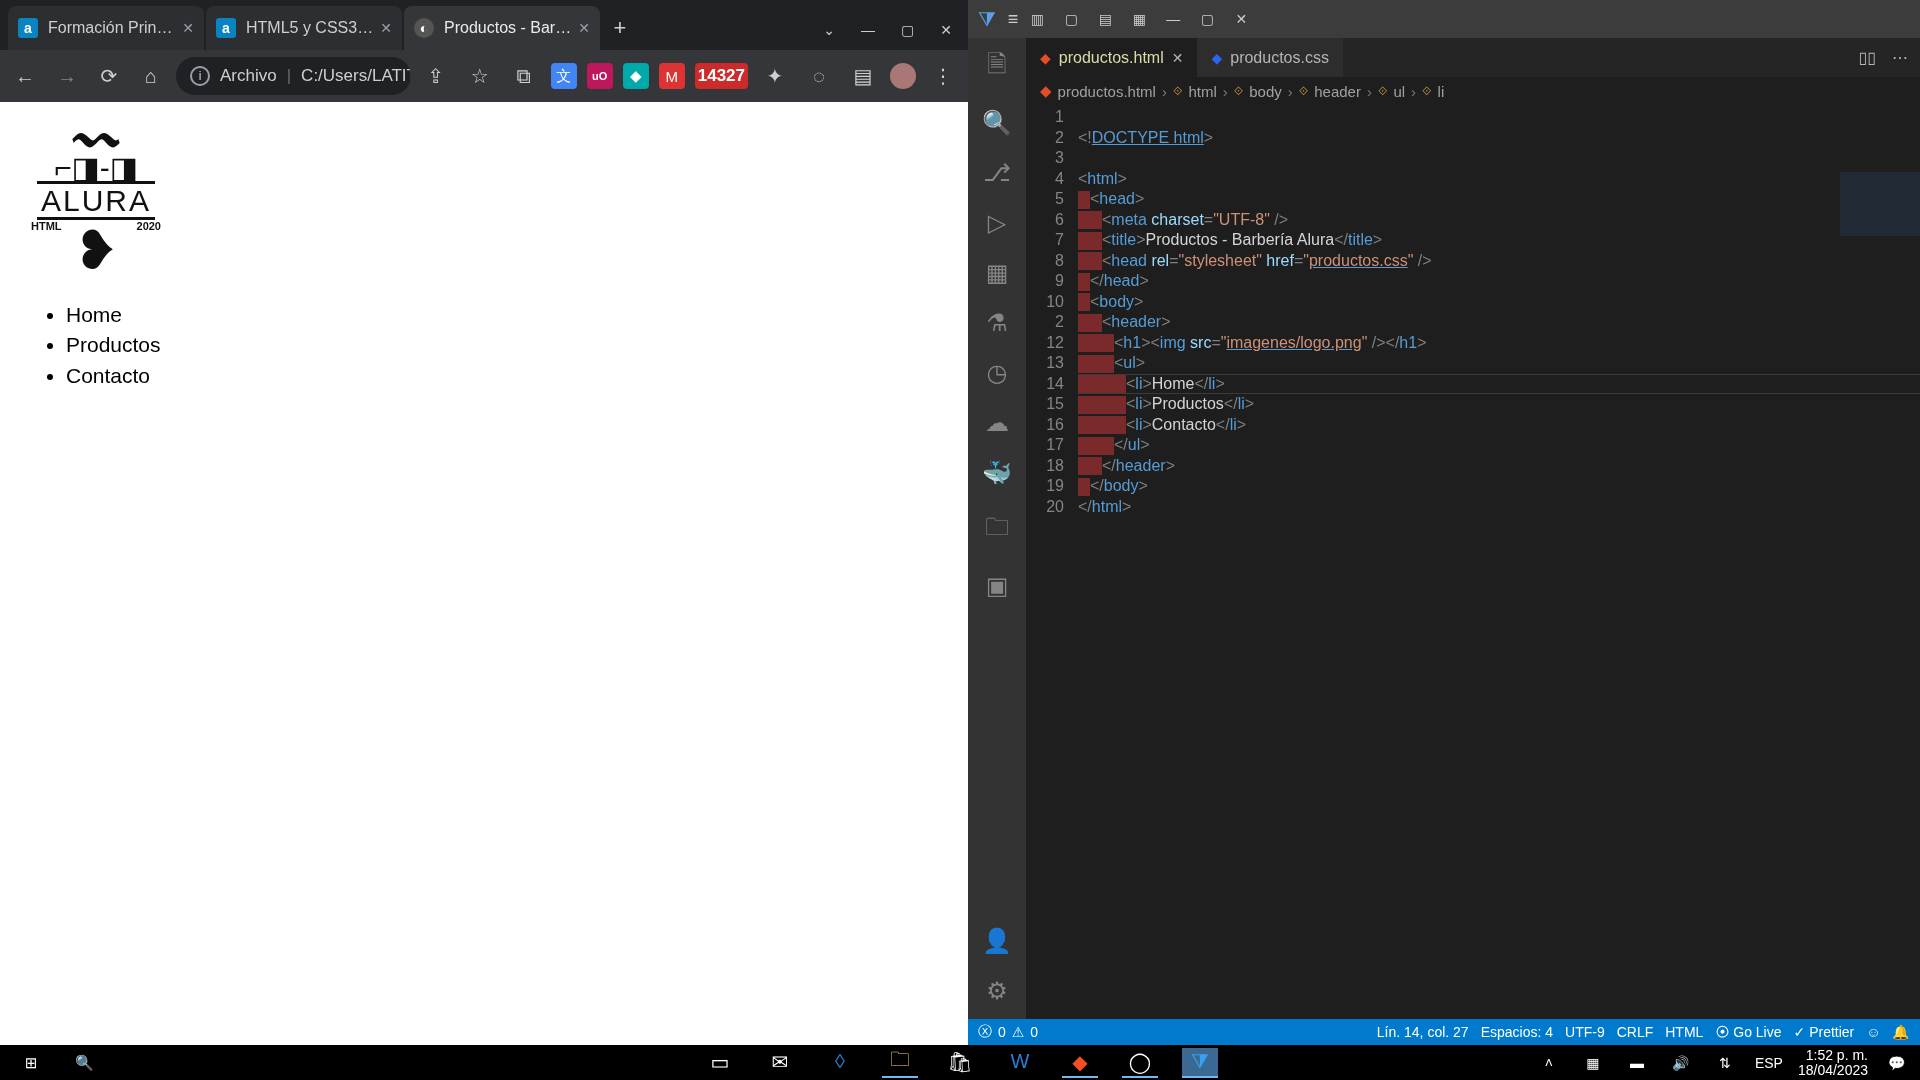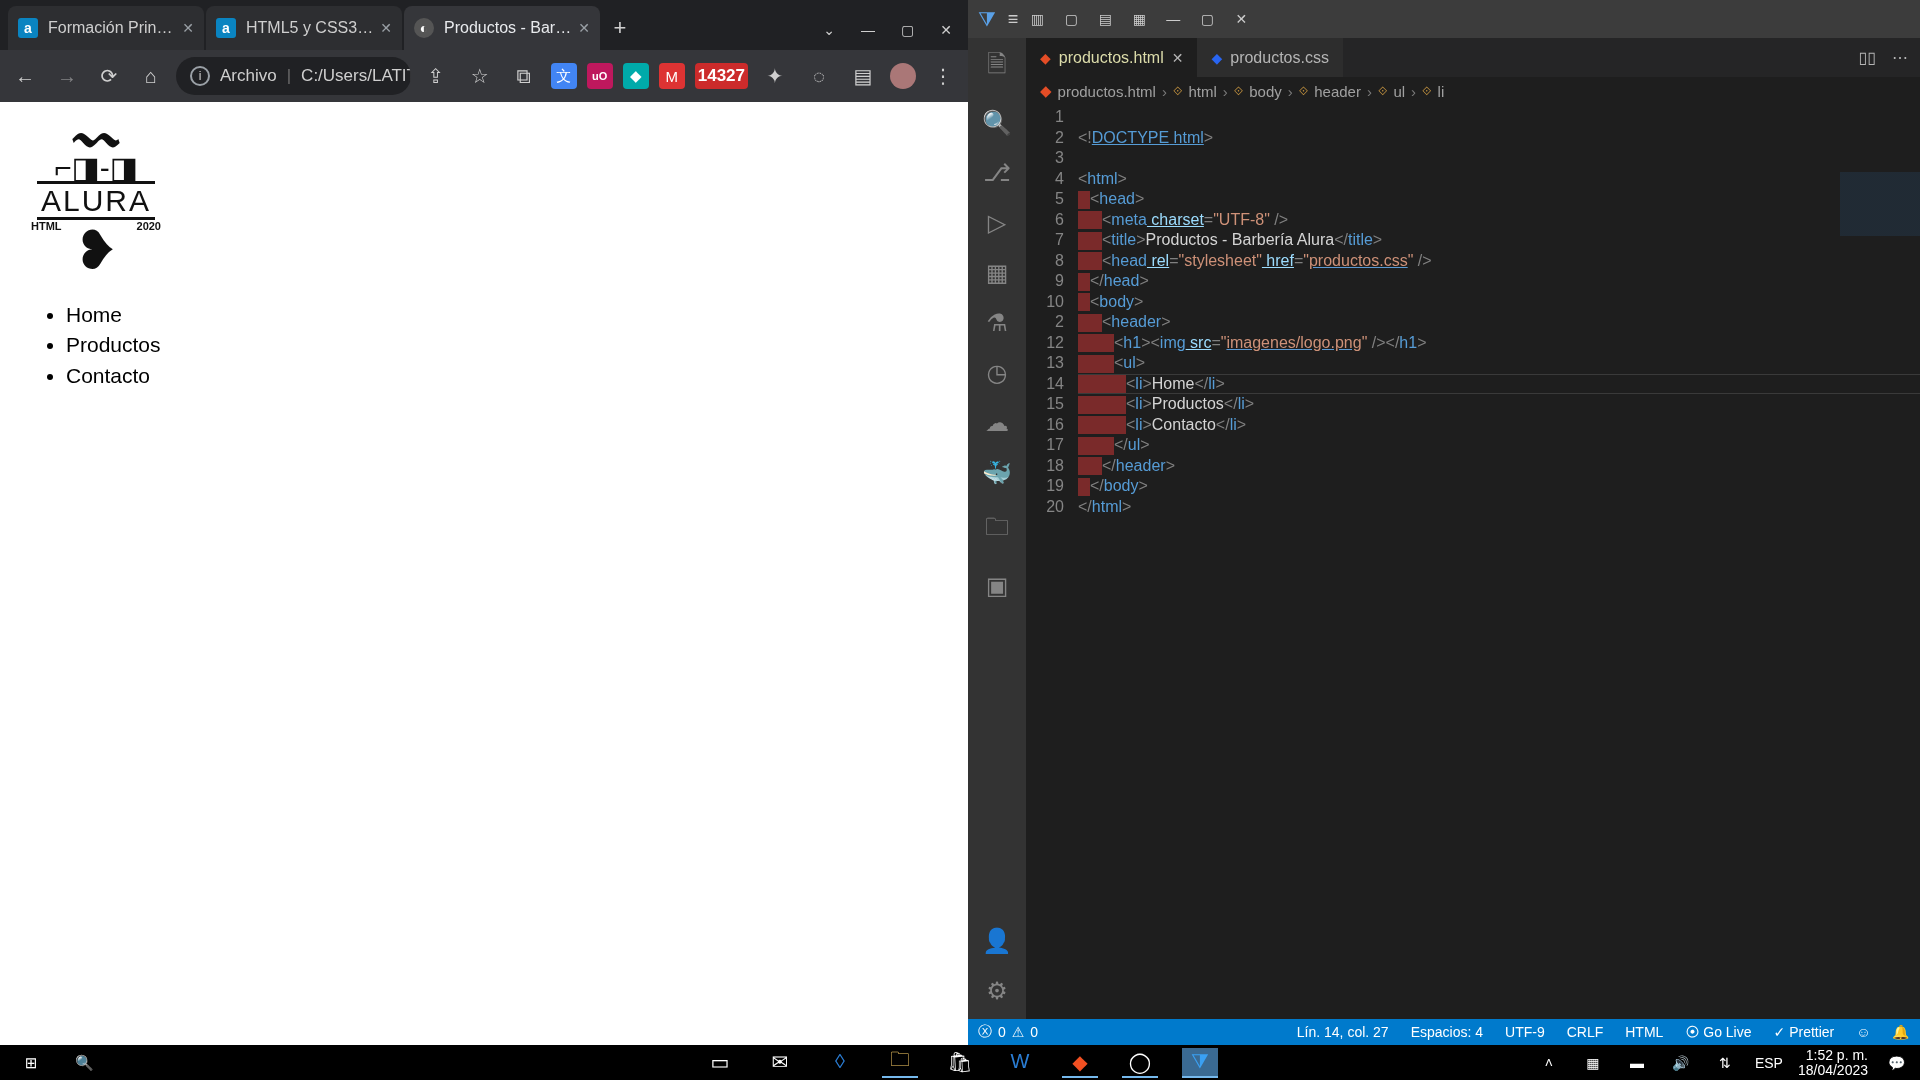--- a/index.html
+++ b/index.html
@@ -55,31 +55,31 @@
   .etab .fico { color:#e44d26; font-size:14px;}
   .etab.css .fico { color:#2965f1; }
   .etab .x { color:#b5b5b5; font-size:14px; }
   .tabbar .right-icons { margin-left:auto; display:flex; align-items:center; gap:16px; padding-right:12px; color:#b5b5b5;}
   .breadcrumbs { height:28px; display:flex; align-items:center; padding-left:14px; font-size:15px; color:#a0a0a0; gap:6px; background:#1e1e1e;}
   .breadcrumbs .bico { color:#c1913f; font-size:12px;}
   .breadcrumbs .chev { color:#7a7a7a; }
   .code-area { flex:1; display:flex; background:#1e1e1e; position:relative; }
   .gutter { width:52px; text-align:right; padding:2px 14px 0 0; color:#858585; font-family:Consolas,monospace; font-size:16px; line-height:20.5px;}
   .code { flex:1; font-family:Consolas,monospace; font-size:16px; line-height:20.5px; padding-top:2px; white-space:pre; position:relative;}
-  .t-tag{color:#569cd6;} .t-br{color:#808080;} .t-attr{color:#9cdcfe;text-decoration:underline;} .t-str{color:#ce9178;}
+  .t-tag{color:#569cd6;} .t-br{color:#808080;} .t-attr{color:#9cdcfe;} .t-str{color:#ce9178;}
   .t-text{color:#d4d4d4;} .t-doctype{color:#569cd6;text-decoration:underline;} .t-link{ text-decoration:underline; text-decoration-color:#5b99d2; }
   .indent1{background:#7a2a2a;display:inline-block;width:12px;height:18px;vertical-align:middle;}
   .indent2{background:#7a2a2a;display:inline-block;width:24px;height:18px;vertical-align:middle;}
   .indent3{background:#7a2a2a;display:inline-block;width:36px;height:18px;vertical-align:middle;}
   .indent4{background:#7a2a2a;display:inline-block;width:48px;height:18px;vertical-align:middle;}
   .cur-line { position:absolute; left:0; right:0; top:calc(2px + 13*20.5px); height:20.5px; border:1px solid #3a3a3a; border-left:none; border-right:none;}
   .minimap { position:absolute; right:0; top:67px; width:80px; height:160px; background:linear-gradient(#23374a,#23374a 40%, #1e1e1e 40%); opacity:.5;}
   .status { height:26px; background:#007acc; color:#fff; display:flex; align-items:center; font-size:14px; padding:0 10px; gap:14px;}
   .status .left { display:flex; align-items:center; gap:6px;}
-  .status .right { margin-left:auto; display:flex; align-items:flex-end; gap:22px;}
+  .status .right { margin-left:auto; display:flex; align-items:flex-end; gap:12px;}
   .status .chk::before{content:"✓ ";}
   
   .taskbar { position:absolute; left:0; right:0; bottom:0; height:35px; background:#000; display:flex; align-items:center; color:#fff; font-size:15px;}
   .tb-left { display:flex; align-items:center; gap:24px; padding-left:16px;}
   .tb-left span, .tb-center span, .tb-tray span { display:flex; align-items:center; justify-content:center; width:30px; height:30px;}
   .tb-center { position:absolute; left:50%; transform:translateX(-50%); display:flex; gap:24px;}
   .tb-center .app { width:36px; height:30px; border-bottom:2px solid transparent; font-size:20px;}
   .tb-center .app.active { border-bottom-color:#76b9ed;}
   .tb-tray { margin-left:auto; display:flex; align-items:center; gap:14px; padding-right:8px; font-size:14px;}
   .tb-clock { text-align:right; line-height:1.05; font-size:14px; }

